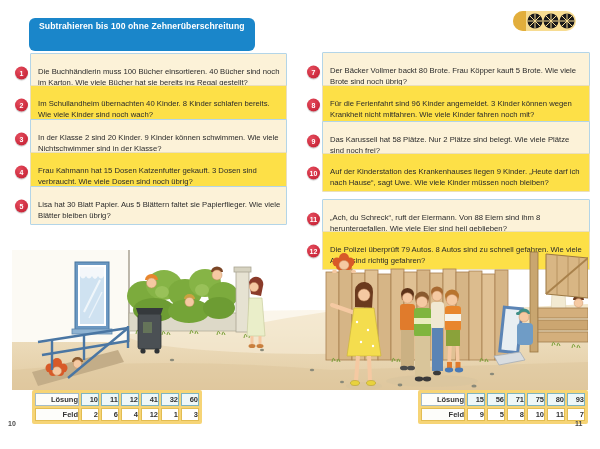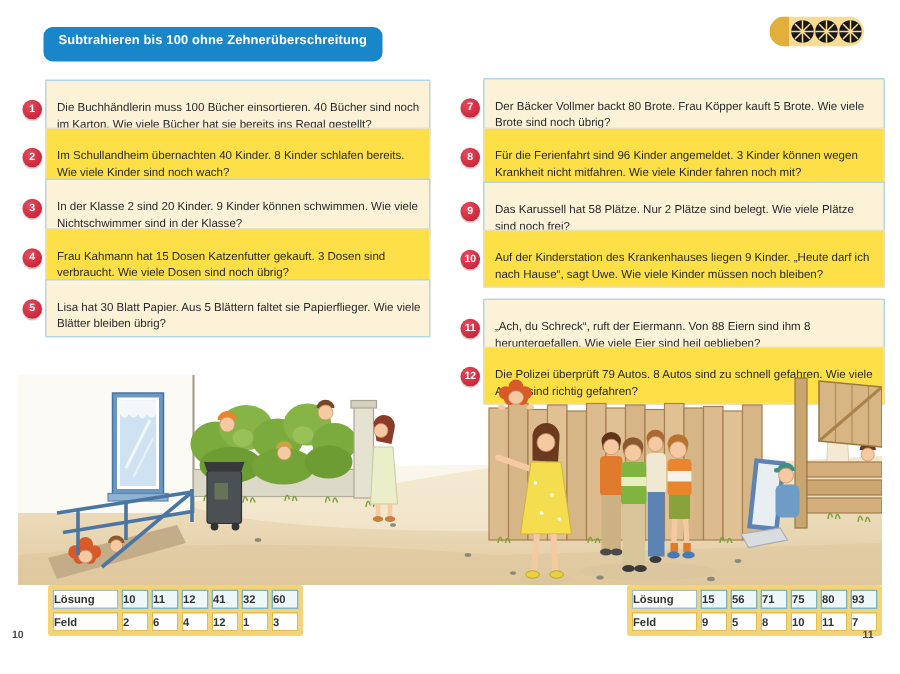--- a/index.html
+++ b/index.html
@@ -1,40 +1,40 @@
 <!DOCTYPE html>
 <html><head>
 <meta charset="utf-8">
 <style>
   html,body{margin:0;padding:0;background:#f4f4f2;}
   #page{position:relative;width:600px;height:449px;background:#ffffff;overflow:hidden;
         font-family:"Liberation Sans",sans-serif;color:#2a2a2a;}
   
-  .title-badge{position:absolute;left:29px;top:18px;height:23px;line-height:17px;
+  .title-badge{position:absolute;left:29px;top:18px;height:33px;line-height:17px;
        background:#1a86ca;color:#fff;font-size:8.6px;font-weight:bold;
        padding:0 10px;border-radius:6px;letter-spacing:.1px;text-align:right;}
   .deco-pill{position:absolute;left:513px;top:11px;}
   
   .pbox{position:absolute;box-sizing:border-box;padding:13px 5px 3px 7px;
         font-size:7.7px;line-height:1.38;border-radius:1px;}
   .pbox.cream{background:#fcf2d8;border:1px solid #b3d5e8;}
   .pbox.blue{background:#fde047;border:1px solid #eadfbe;}
   .pbox.left{left:30px;width:257px;}
   .pbox.right{left:322px;width:268px;}
   .p-badge{position:absolute;left:-16px;top:50%;transform:translateY(-50%);
         width:13px;height:13px;border-radius:50%;
         background:radial-gradient(circle at 35% 30%, #e44b5c, #c01a2e);
         color:#fff;font-size:7px;font-weight:bold;text-align:center;line-height:13px;
         box-shadow:0 1px 1px rgba(0,0,0,.25);}
   .p-text{display:block;}
   
   .sol-table{position:absolute;background:#f6d476;padding:3px;border-radius:2px;}
   .sol-row{display:flex;gap:2px;margin-bottom:2px;}
   .sol-row:last-child{margin-bottom:0;}
-  .sol-cell{box-sizing:border-box;height:13px;line-height:11px;text-align:left;
+  .sol-cell{box-sizing:border-box;height:13px;line-height:11px;text-align:right;
         font-size:7.5px;font-weight:bold;color:#333;background:#fff;}
   .lbl{width:44px;border:1px solid #a4bcc8;background:#fdfdfa;}
   .lbl.gold{border:1px solid #e2bd52;}
   .val-l{width:18px;border:1px solid #7db4c0;background:#eef7f8;}
   .val-f{width:18px;border:1px solid #e2bd52;background:#fff;}
   
   .pagenum{position:absolute;font-size:7px;font-weight:bold;color:#4a4a4a;}
   
   #illu{position:absolute;left:12px;top:250px;}
 </style>

